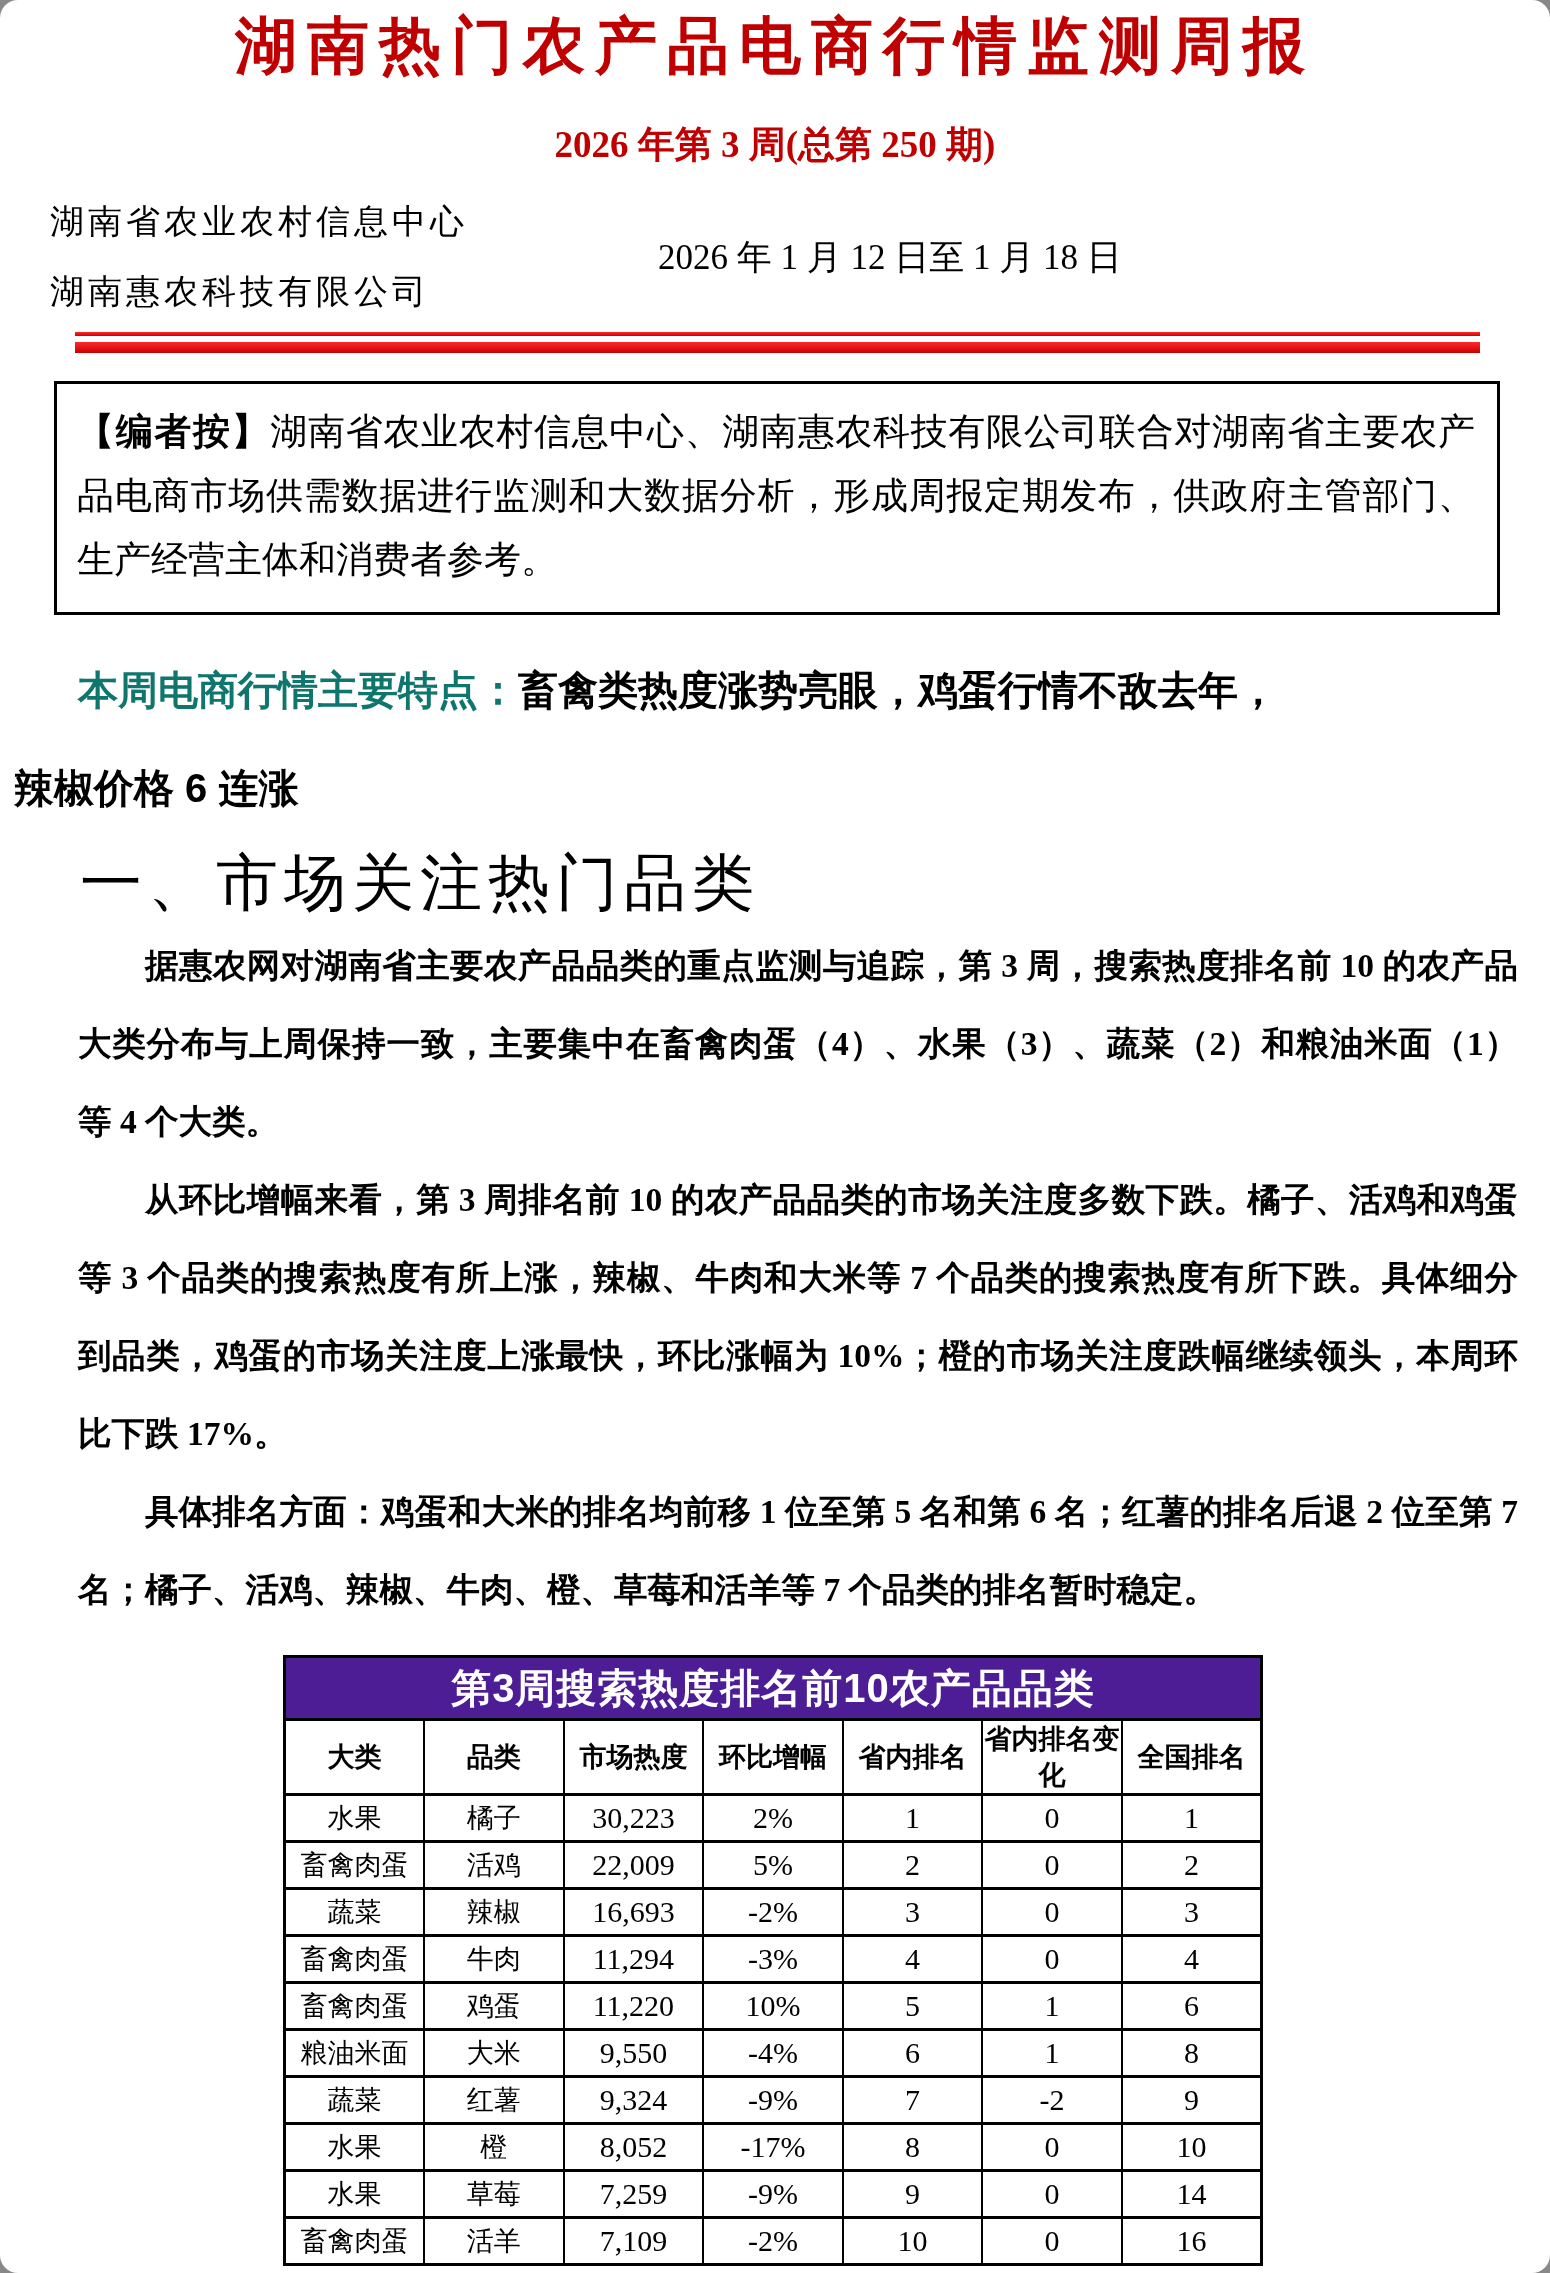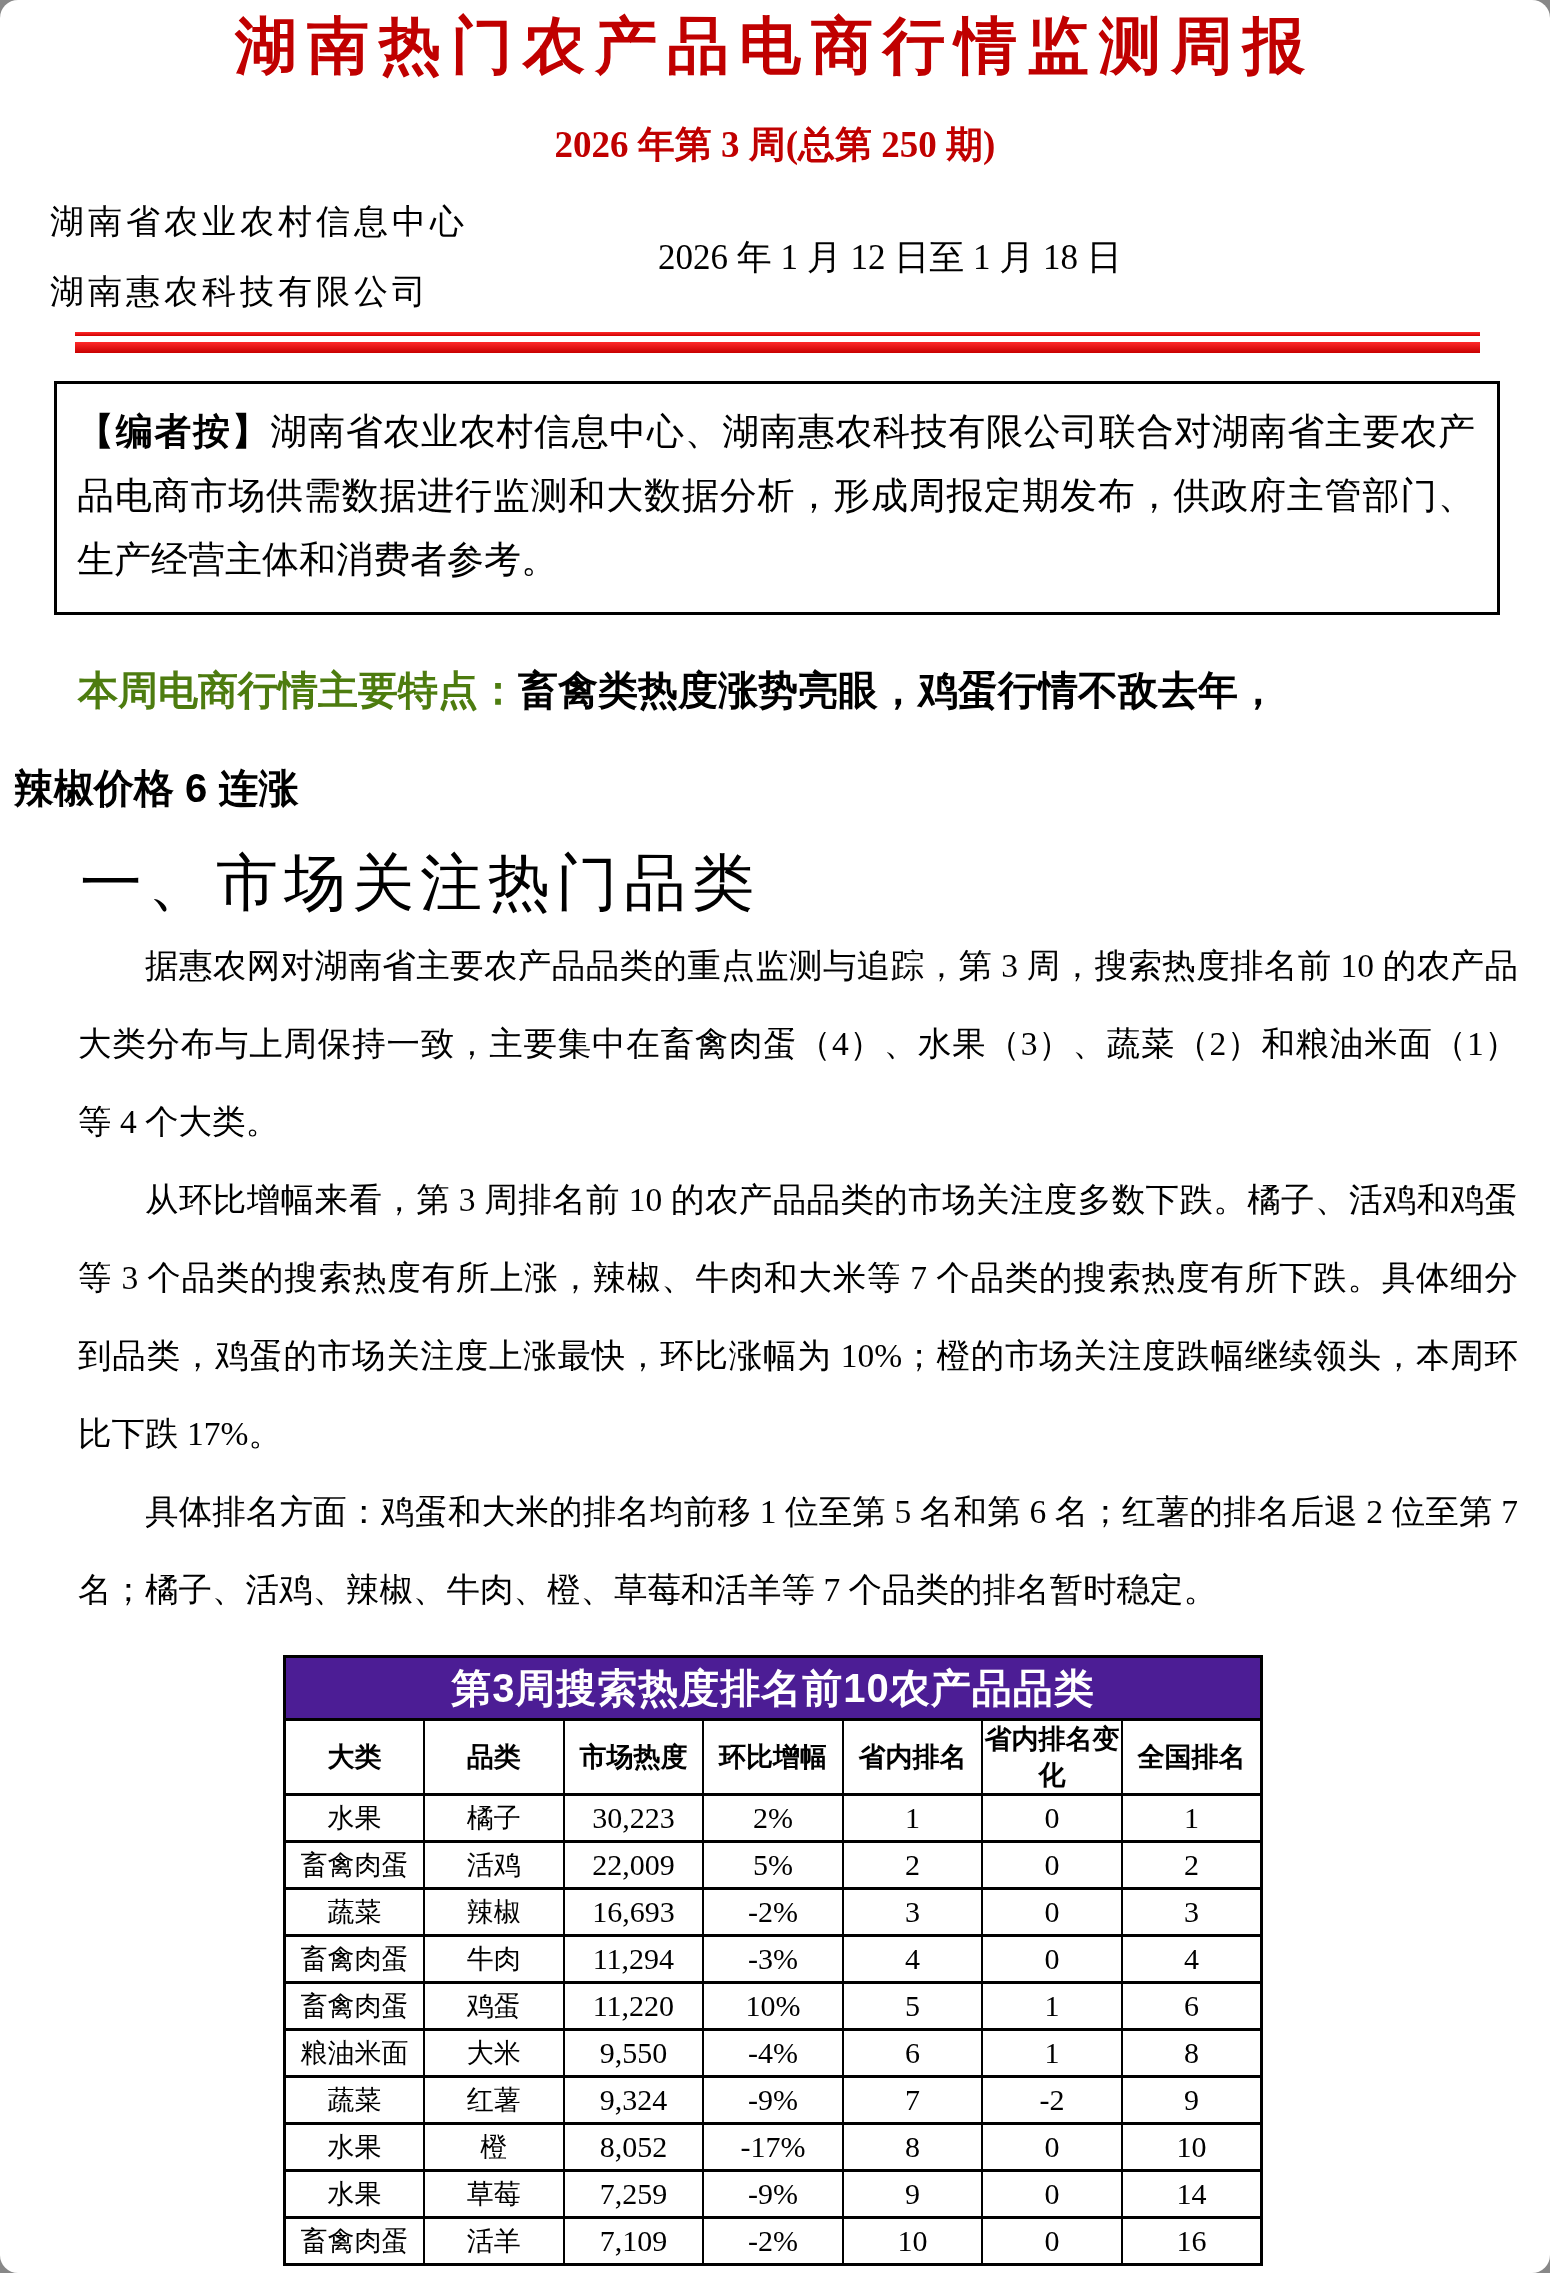--- a/index.html
+++ b/index.html
@@ -66,32 +66,32 @@
     letter-spacing:1px;
   }
   
   .highlight{
     margin:26px 40px 0 14px;
     font-family:"Liberation Sans","DejaVu Sans",sans-serif;
     font-size:40px;line-height:98px;
     font-weight:bold;
   }
   .highlight-indent{display:inline-block;width:64px;}
-  .highlight-label{color:#4d7c0f;}
+  .highlight-label{color:#0f766e;}
   .highlight-part1{color:#000;}
   .highlight-part2{display:block;color:#000;}
   
   .section-heading{
     margin:16px 0 0 80px;
     font-family:"Liberation Sans","DejaVu Sans",sans-serif;
     font-size:62px;line-height:60px;
     font-weight:normal;
     letter-spacing:6px;
   }
-  .body-text{margin:14px 32px 0 78px;}
+  .body-text{margin:14px 32px 0 78px;font-weight:bold;}
   .body-text p{
     margin:0;
     font-size:33.5px;line-height:78px;
     text-align:justify;
     text-indent:67px;
   }
   
   .rank-table{
     margin:26px 0 0 283px;
     width:980px;

